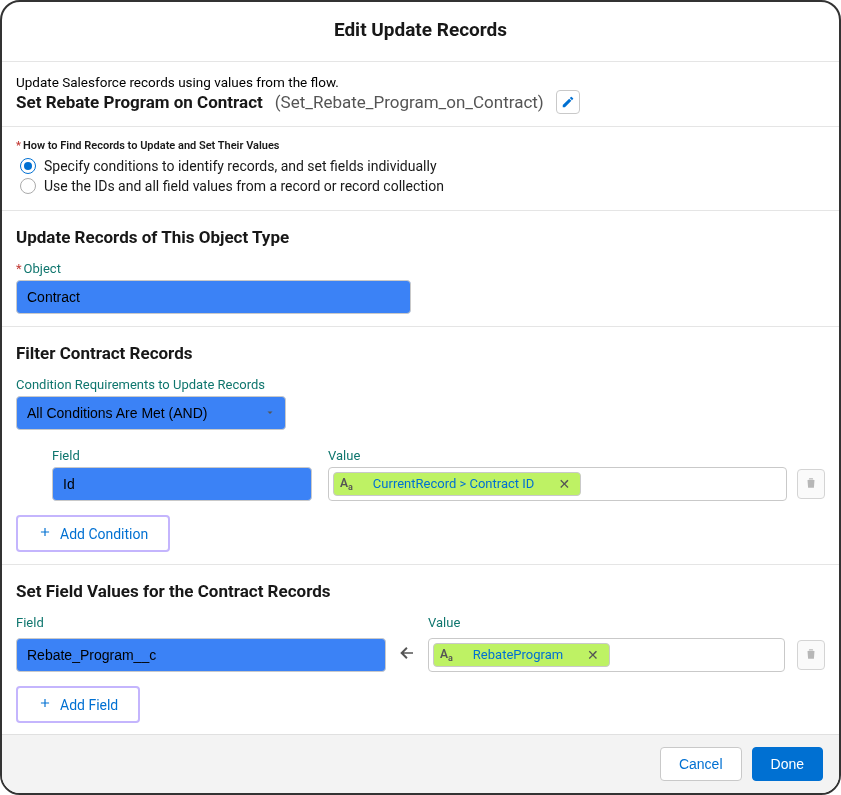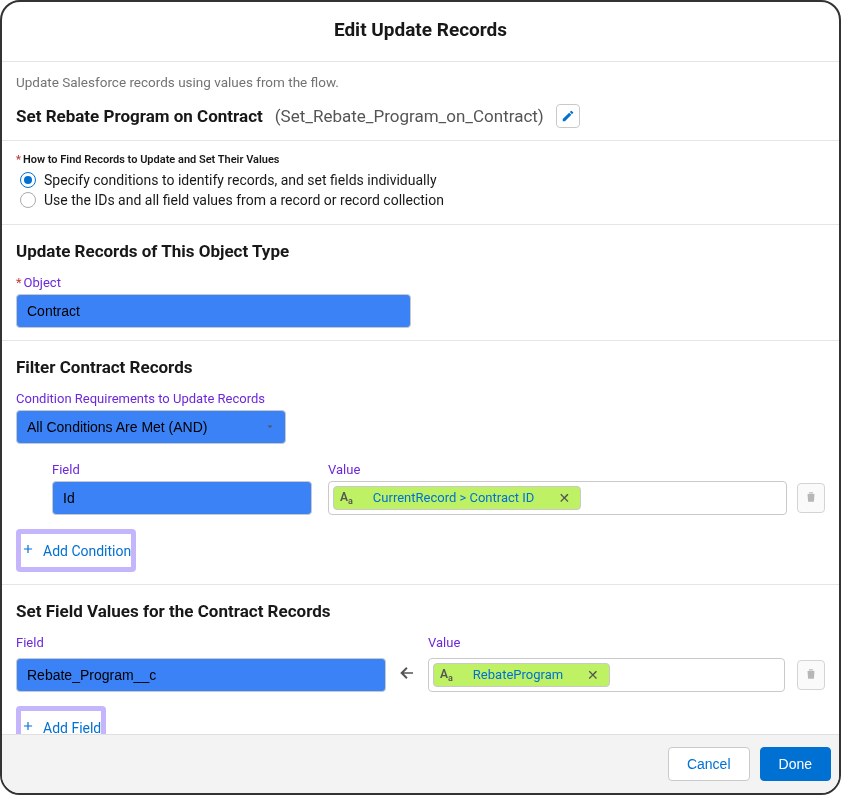--- a/index.html
+++ b/index.html
@@ -32,22 +32,21 @@
     flex: 1;
     overflow: auto;
   }
   .section {
     padding: 12px 14px;
     border-bottom: 1px solid #e5e5e5;
   }
   .section:last-of-type { border-bottom:none; }
   .desc {
     font-size: 13.5px;
-    color: #737373;
-    margin-bottom: 14px;
+    color: #000000;
   }
   .element-name-line {
     display:flex;
     align-items:center;
     gap:12px;
   }
   .element-label { font-size:17px; font-weight:700; }
   .element-api   { font-size:17px; font-weight:400; color:#555; }
   .pencil-btn {
     width:24px; height:24px;
@@ -69,21 +68,21 @@
     width:16px;height:16px;border:1px solid #aaa;border-radius:50%;
     display:flex;align-items:center;justify-content:center;cursor:pointer;
     flex-shrink:0;
   }
   .radio.checked{border-color:#0070d2;}
   .radio.checked::after{content:"";width:8px;height:8px;border-radius:50%;background:#0070d2;}
   .radio-label{font-size:14px;}
   .section-title{
     font-size:17px;font-weight:700;margin:4px 0 14px;
   }
-  .small-label{font-size:13px;color:#6d28d9;margin-bottom:4px;}
+  .small-label{font-size:13px;color:#0f766e;margin-bottom:4px;}
   .text-input{
     width:100%;
     border:1px solid #c9c9c9;
     border-radius:4px;
     padding:8px 10px;
     font-size:14px;
     background:#3b82f6;
   }
   .select-wrap{position:relative;}
   .select-wrap .caret{
@@ -104,33 +103,33 @@
   .pill .ref{color:#0070d2;}
   .pill .aa{font-weight:600;font-size:12px;color:#555;}
   .del-btn{
     width:28px;height:30px;border:1px solid #d4d4d4;border-radius:4px;
     background:#fafafa;display:flex;align-items:center;justify-content:center;
     cursor:pointer;
   }
   .del-inner{opacity:.5;}
   .add-btn{
     display:inline-flex;align-items:center;gap:8px;
-    border:5px solid #c4b5fd;border-radius:4px;
-    padding:8px 0;background:#fff;cursor:pointer;
+    border:2px solid #c4b5fd;border-radius:4px;
+    padding:8px 20px;background:#fff;cursor:pointer;
     color:#0070d2;font-size:14px;
     margin-top:14px;
   }
   .plus svg{width:14px;height:14px;fill:#0070d2;}
   .arrow-left svg{width:18px;height:18px;fill:#555;}
   .field-val-row{display:flex;align-items:center;gap:12px;}
   .field-col{width:370px;}
   .val-col{flex:1;}
   .modal-footer{
     background:#f3f3f3;
-    padding:12px 8px;
+    padding:12px 16px;
     border-top:1px solid #e0e0e0;
     display:flex;justify-content:flex-end;gap:10px;
   }
   .btn{
     border-radius:4px;padding:8px 18px;font-size:14px;cursor:pointer;
   }
   .btn-secondary{background:#fff;border:1px solid #c9c9c9;color:#0070d2;}
   .btn-primary{background:#0070d2;border:1px solid #0070d2;color:#fff;}
   .value-box{
     border:1px solid #c9c9c9;border-radius:4px;padding:3px 4px;

